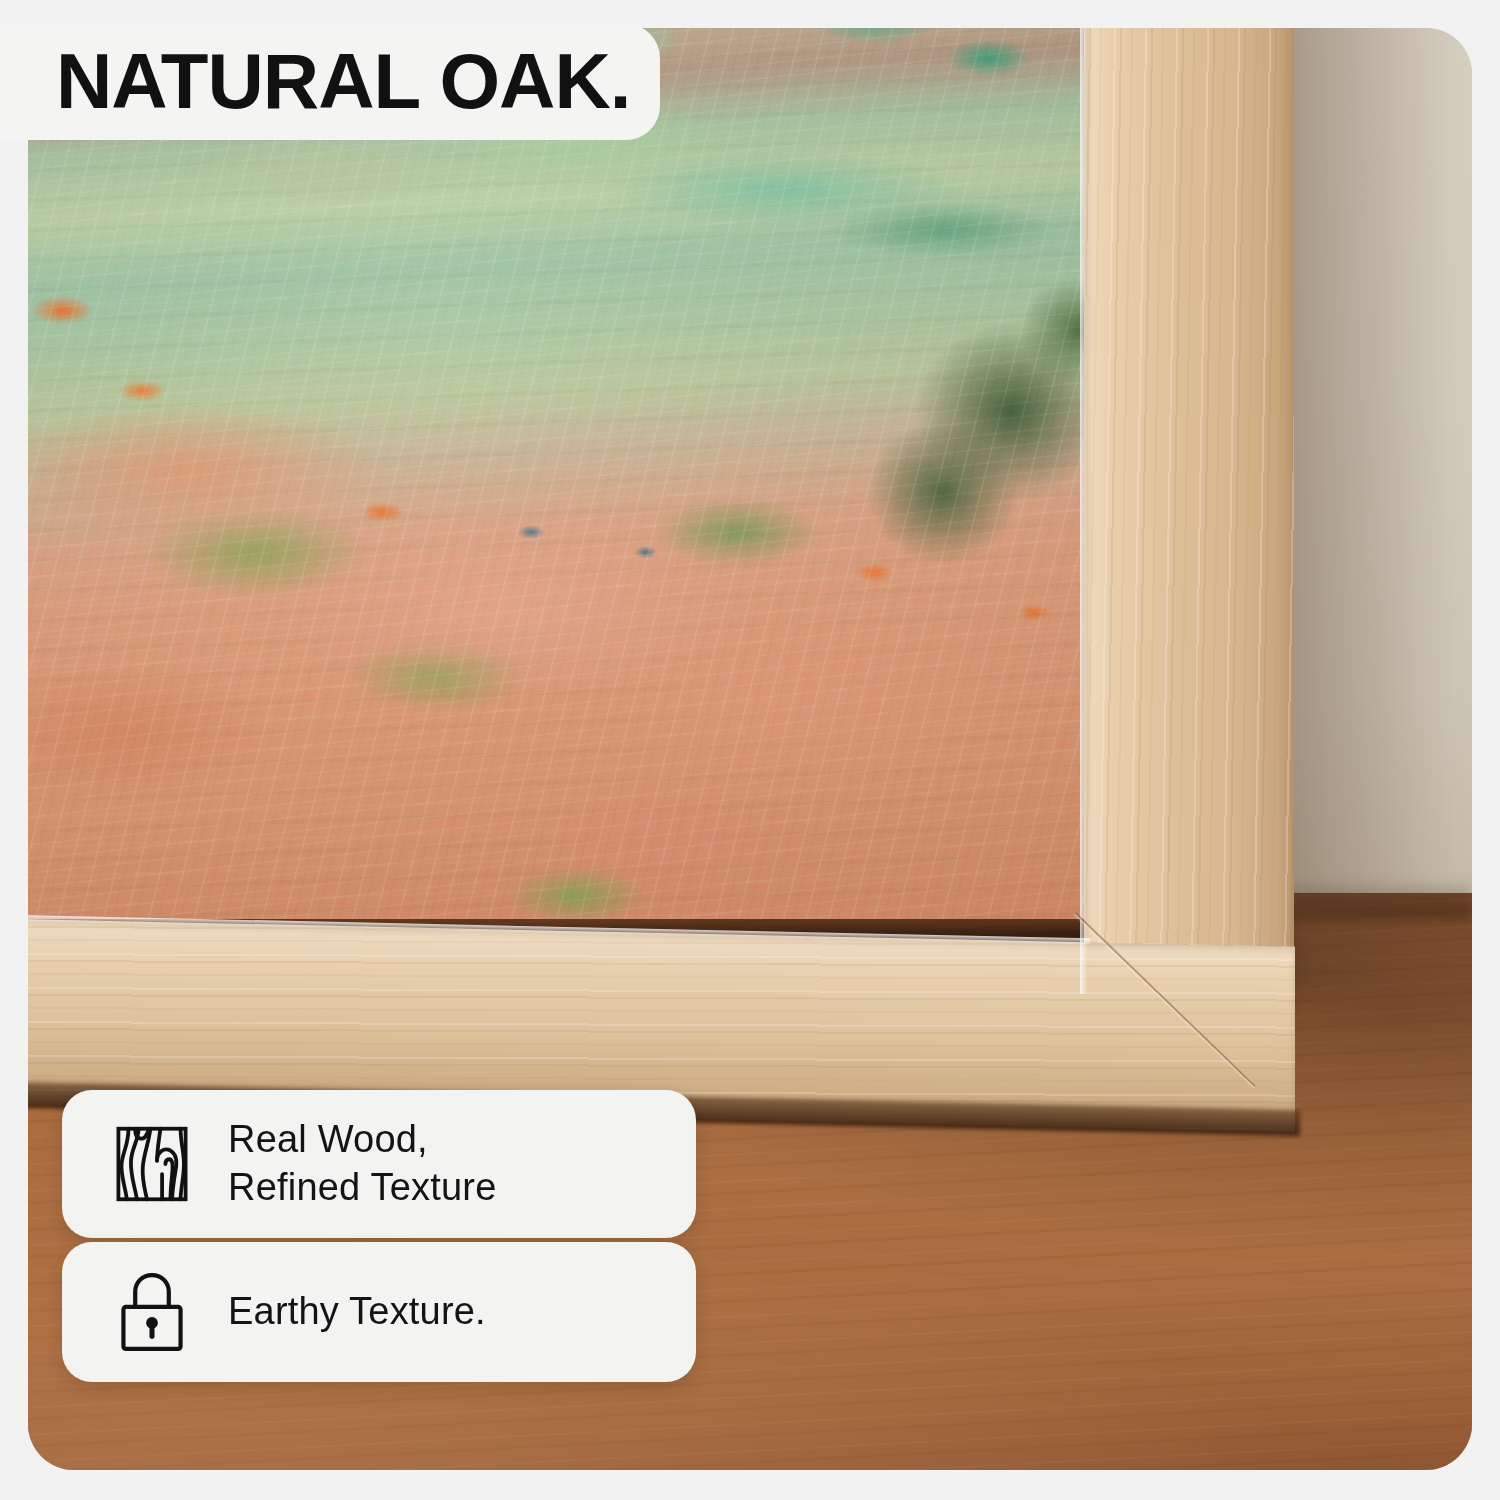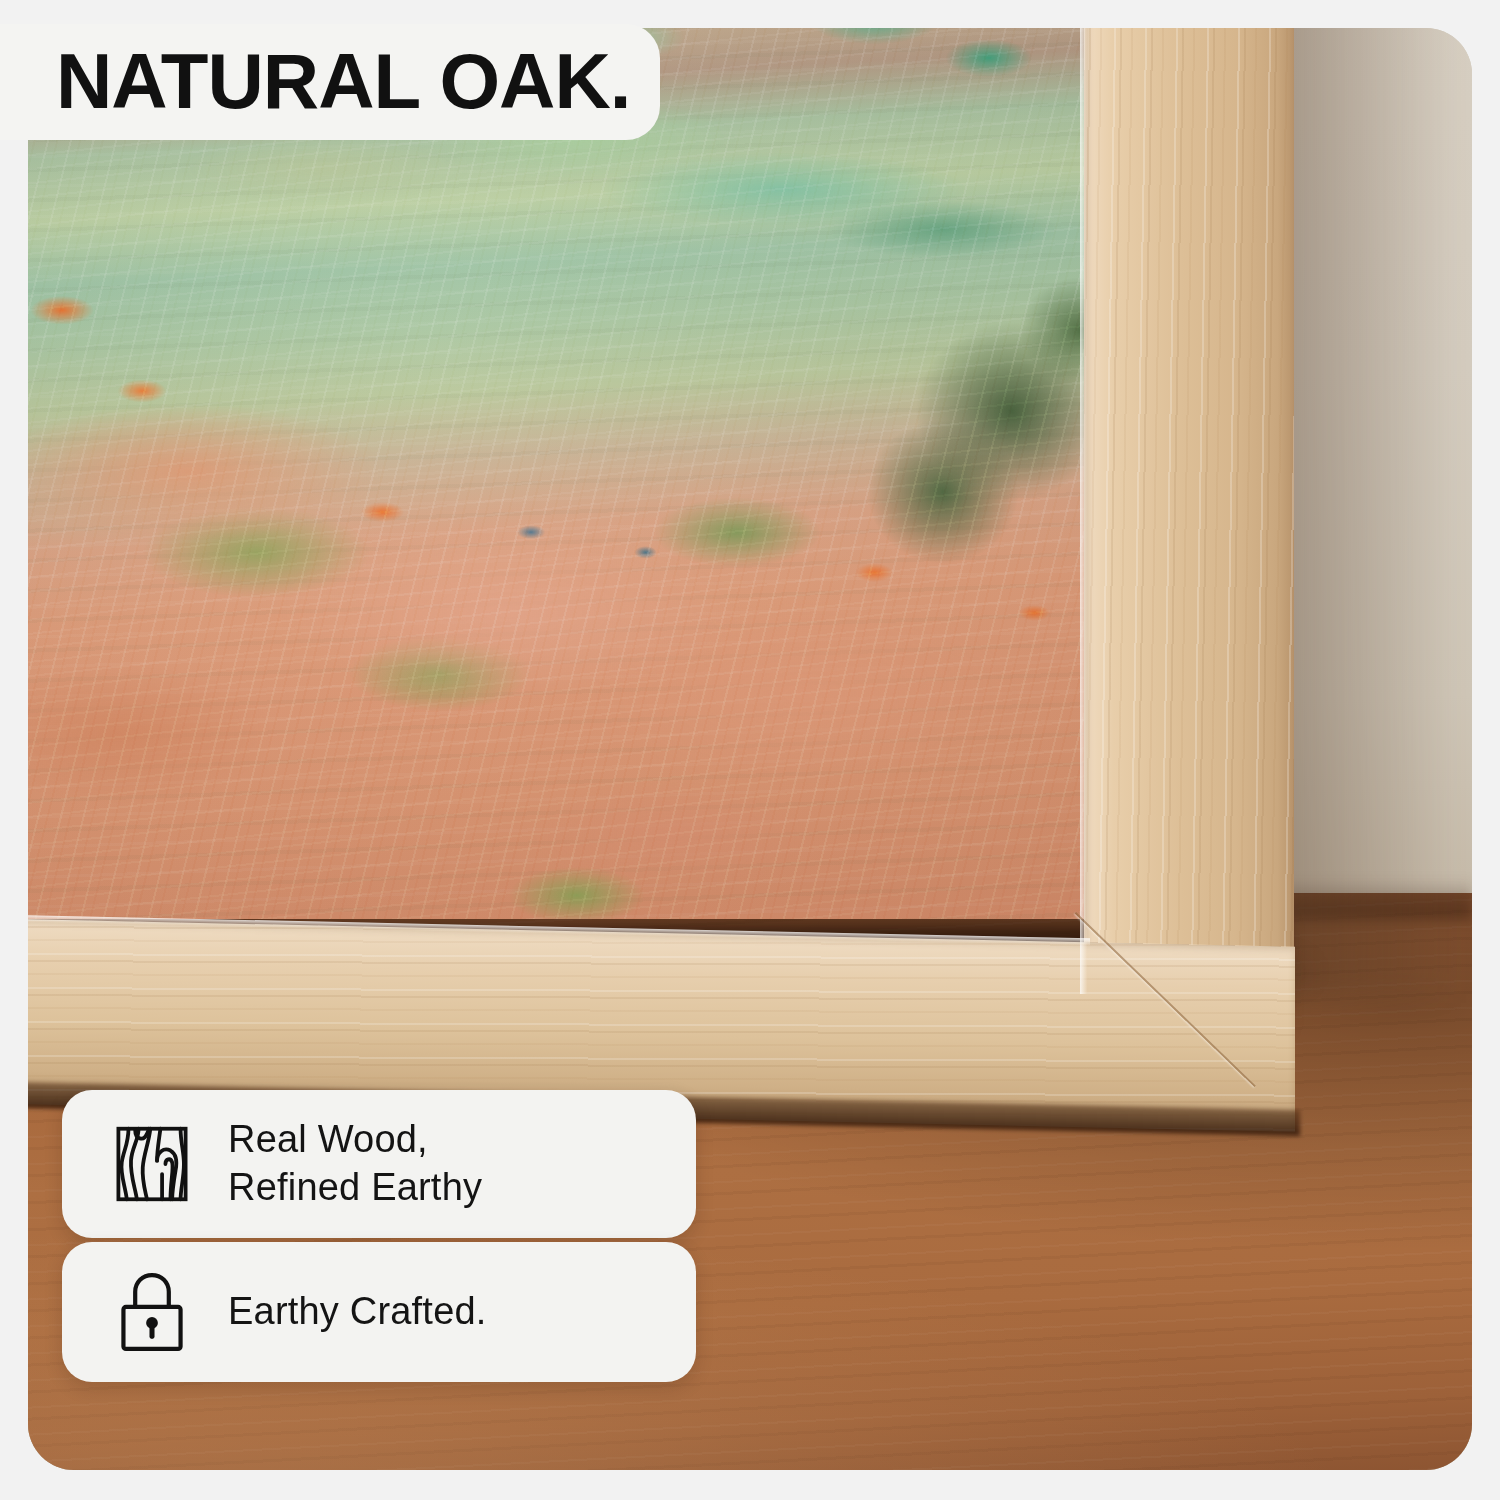--- a/index.html
+++ b/index.html
@@ -326,33 +326,33 @@
           <path d="M48 8 C46 26, 40 38, 39 54 C38 70, 42 82, 44 92"></path>
           <path d="M60 8 C58 24, 56 34, 56 46"></path>
           <path d="M56 46 C56 36, 64 30, 72 34 C79 38, 80 48, 78 58 C76 70, 74 82, 74 92"></path>
           <path d="M66 50 C66 44, 72 42, 74 48 C76 56, 72 70, 72 92"></path>
           <path d="M62 62 C62 74, 62 84, 62 92"></path>
           <path d="M84 8 C84 24, 88 36, 88 50 C88 66, 84 80, 84 92"></path>
         </svg>
       </div>
       <div class="badge-text">
         <span>Real Wood,</span>
-        <span>Refined Earthy</span>
+        <span>Refined Texture</span>
       </div>
     </div>
 
     <div class="badge">
       <div class="badge-icon">
         <svg viewBox="0 0 100 100" width="84" height="84" fill="none" stroke="#111" stroke-width="5" stroke-linecap="round">
           <path d="M30 44 V26 C30 14.5 38.9 6 50 6 C61.1 6 70 14.5 70 26 V44"></path>
           <rect x="16" y="44" width="68" height="50" rx="3"></rect>
           <circle cx="50" cy="63" r="7" fill="#111" stroke="none"></circle>
           <path d="M50 66 L50 79" stroke="#111" stroke-width="6"></path>
         </svg>
       </div>
       <div class="badge-text">
-        <span>Earthy Crafted.</span>
+        <span>Earthy Texture.</span>
       </div>
     </div>
 
   </div>
 
 </div>
 
 </body></html>

